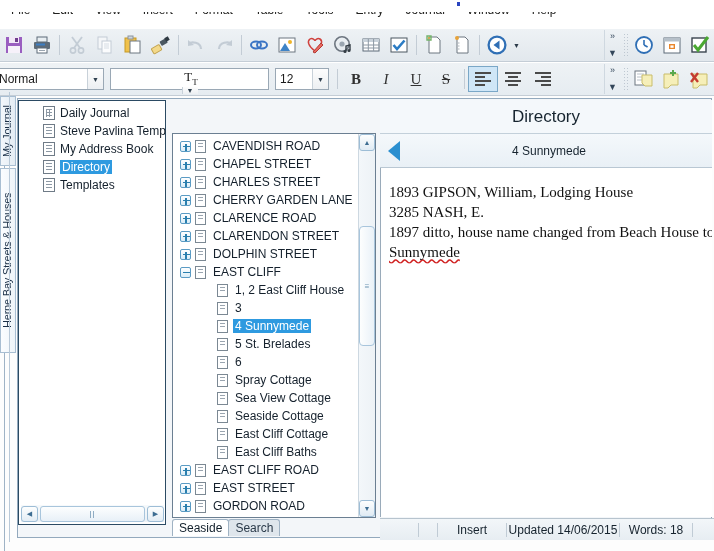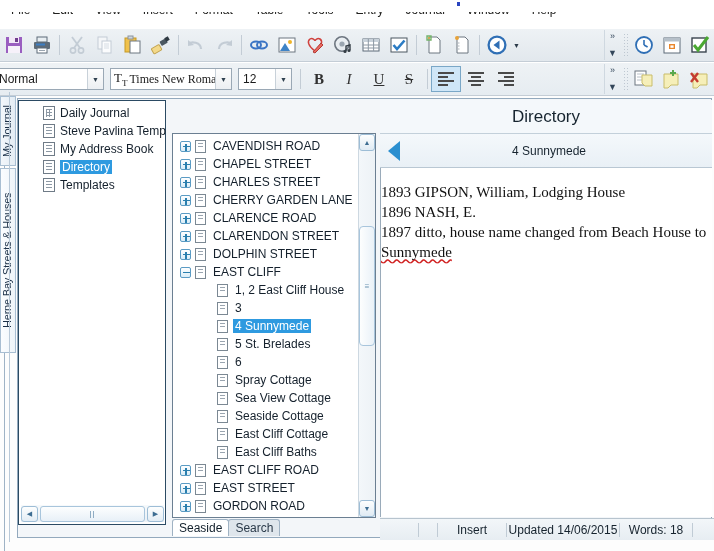--- a/index.html
+++ b/index.html
@@ -75,21 +75,21 @@
     position:relative;
   }
   .combo .val { padding-left:4px; white-space:nowrap; overflow:hidden; flex:1; }
   .combo .btn {
     width:16px; height:20px; border-left:1px solid #c8d1d9;
     display:flex; align-items:center; justify-content:center;
     background:linear-gradient(#fdfdfd,#eceff2);
     font-size:7px; color:#30404f;
   }
   #style-combo { width:110px; margin-left:-6px; }
-  #font-combo  { width:122px; margin-left:6px; }
+  #font-combo  { width:159px; margin-left:6px;flex-direction:column; }
   #size-combo  { width:54px; margin-left:6px; }
   .fmt-btn {
     width:30px; height:26px; display:flex; align-items:center; justify-content:center;
     font-size:15px; color:#303030; font-family:"Liberation Serif", serif;
   }
   .fmt-btn.active { background:#cfe6f7; border:1px solid #7aa7c7; }
   .align-ico { display:flex; flex-direction:column; gap:2px; width:16px; }
   .align-ico i { display:block; height:2px; background:#4a4a4a; }
 
   
@@ -257,21 +257,21 @@
     border-right:12px solid #2b8fd0;
   }
   .entry-bar .ename {
     flex:1; text-align:center; font-size:12px; color:#17242f; margin-right:14px;
   }
 
   .editor-body {
     position:absolute; left:380px; top:168px; width:332px; height:349px;
     background:#ffffff;
     border-left:1px solid #9aabba;
-    padding:14px 6px 0 0;
+    padding:14px 6px 0 8px;
     font-family:"Liberation Serif", serif;
     font-size:15px;
     color:#111111;
     line-height:20px;
     overflow:hidden;
   }
   .editor-body p { white-space:nowrap; }
   .misspelled {
     text-decoration: underline wavy #d02020;
     text-decoration-skip-ink: none;
@@ -771,21 +771,21 @@
     <span class="title">Directory</span>
   </div>
 
   <div class="entry-bar">
     <span class="navback"></span>
     <span class="ename">4 Sunnymede</span>
   </div>
 
   <div class="editor-body" id="editor-body">
       <p>1893 GIPSON, William, Lodging House</p>
-      <p>1896 NASH, E.</p>
+      <p>3285 NASH, E.</p>
       <p>1897 ditto, house name changed from Beach House to</p>
       <p><span class="misspelled">Sunnymede</span></p>
     </div>
 
   <div class="statusbar">
     <div style="width:38px"></div>
     <div class="sb-div"></div>
     <div style="width:18px"></div>
     <div class="sb-div"></div>
     <div class="sb-cell" style="width:68px">Insert</div>

